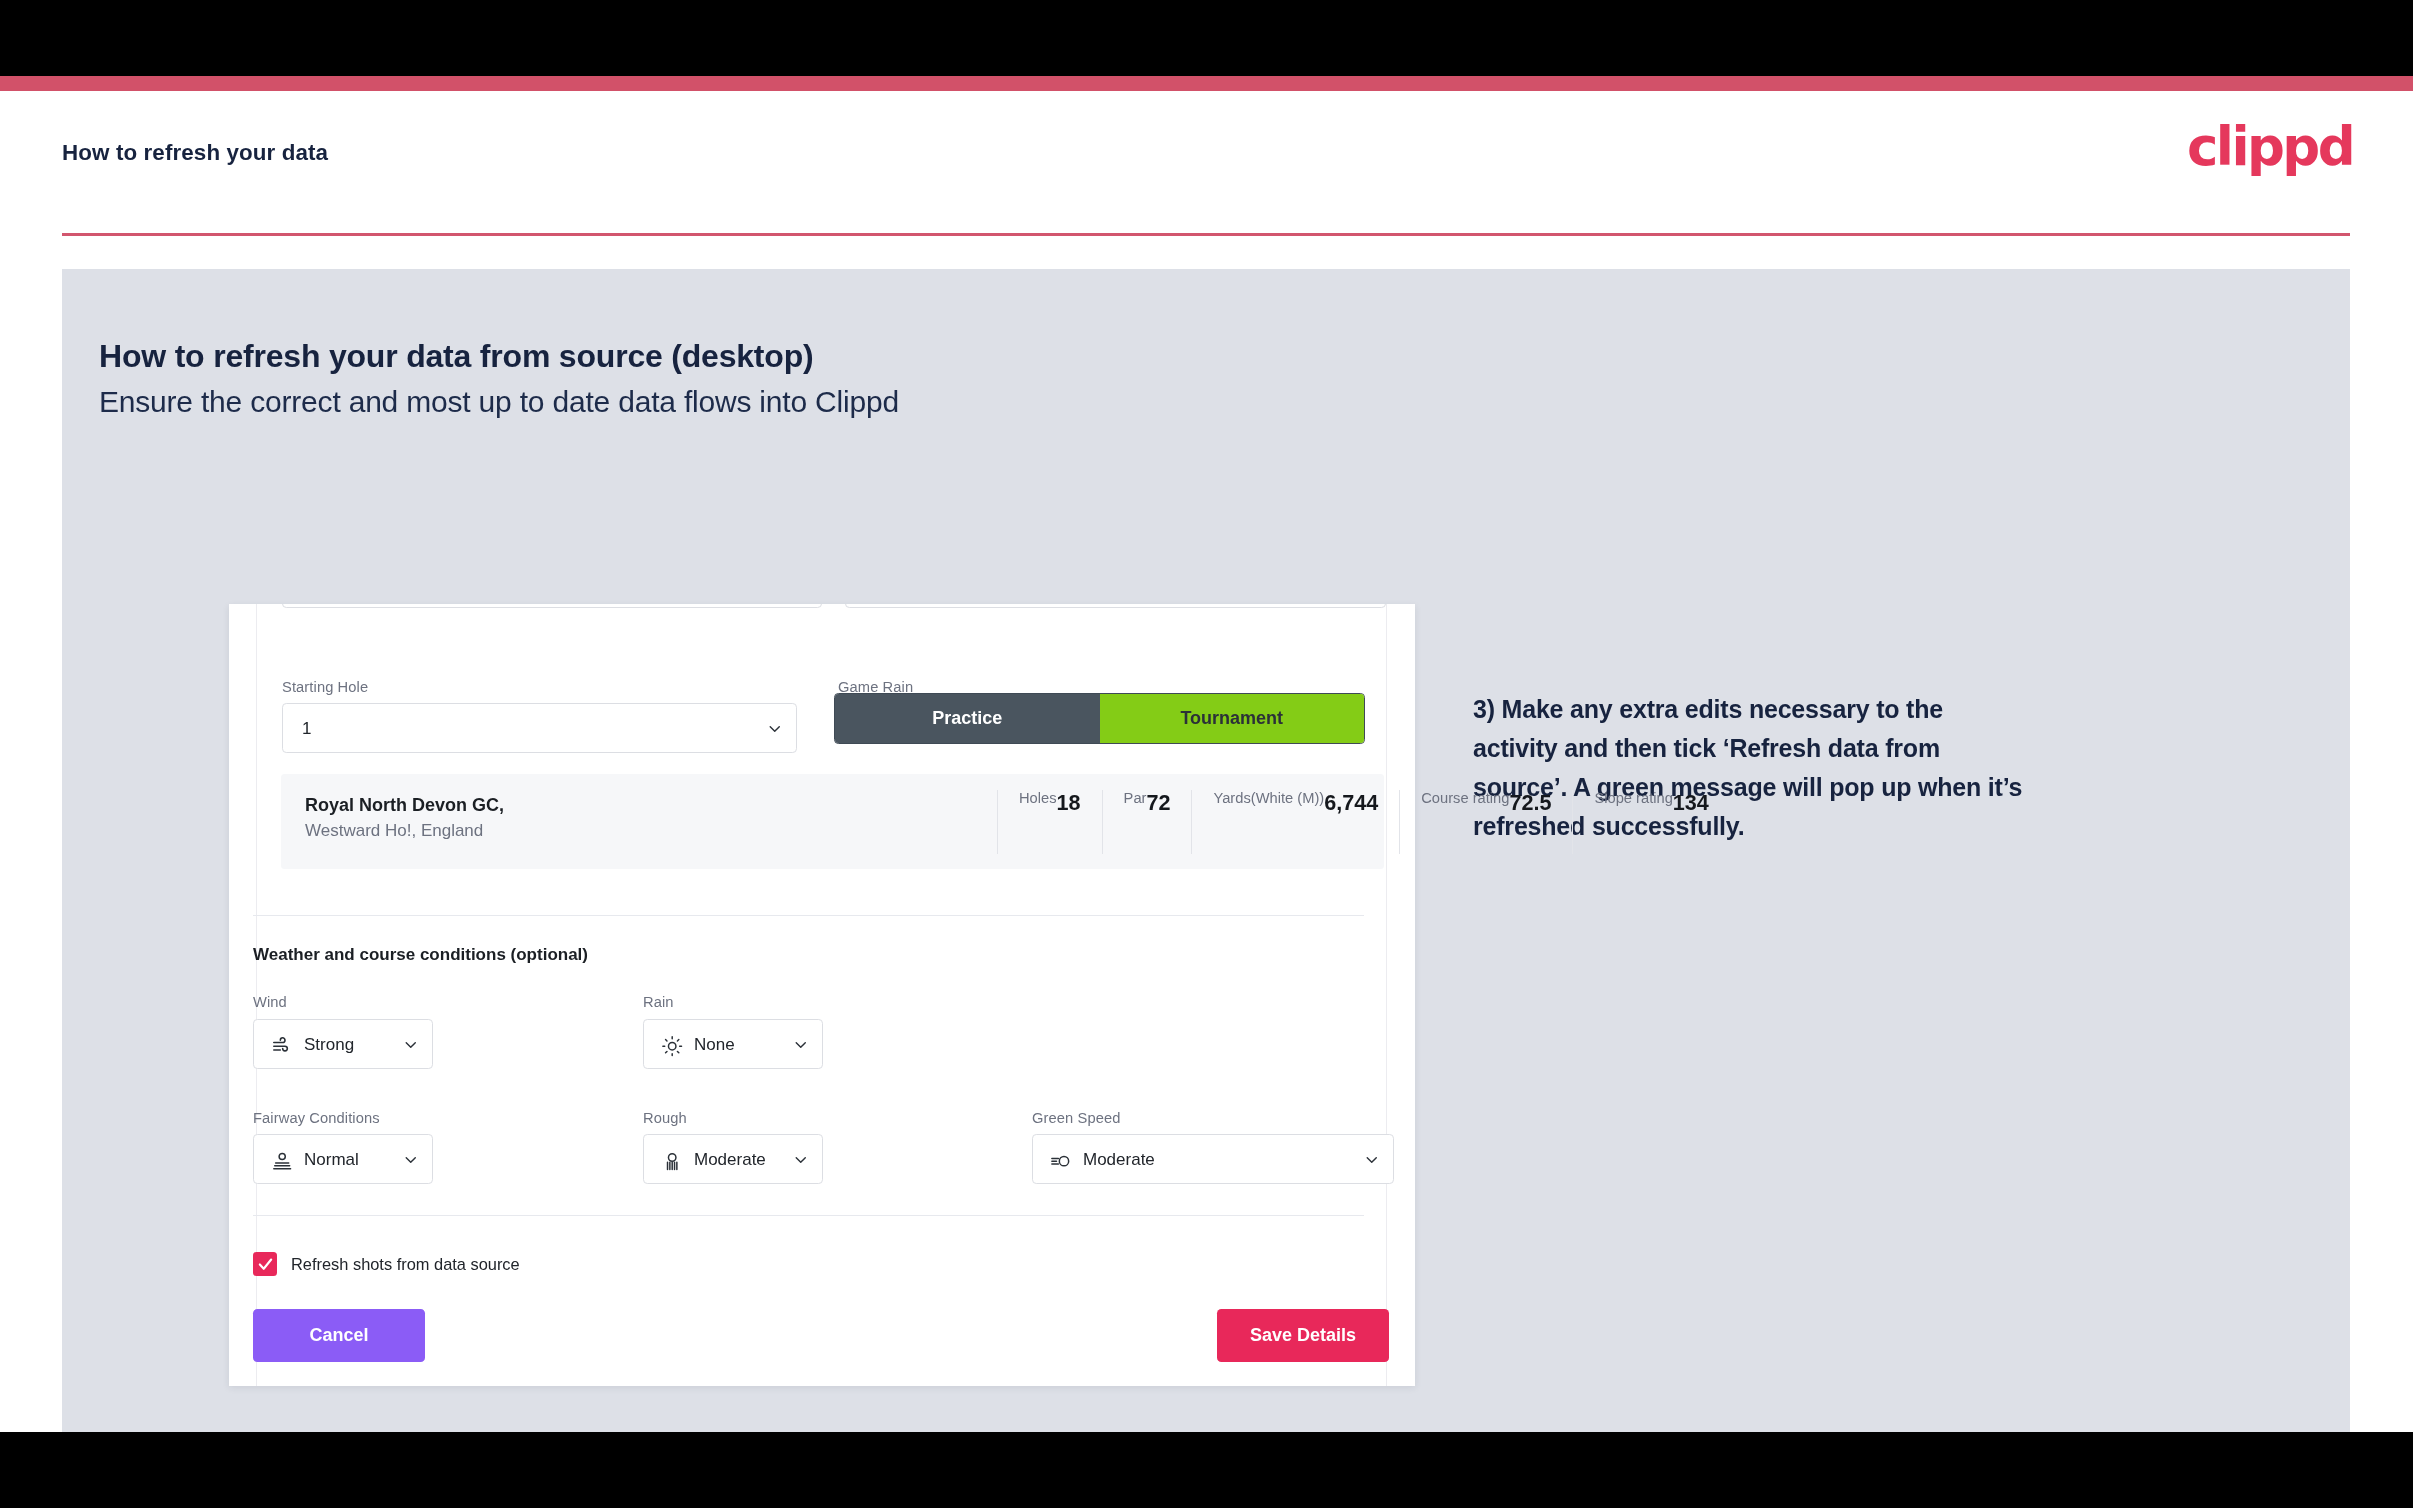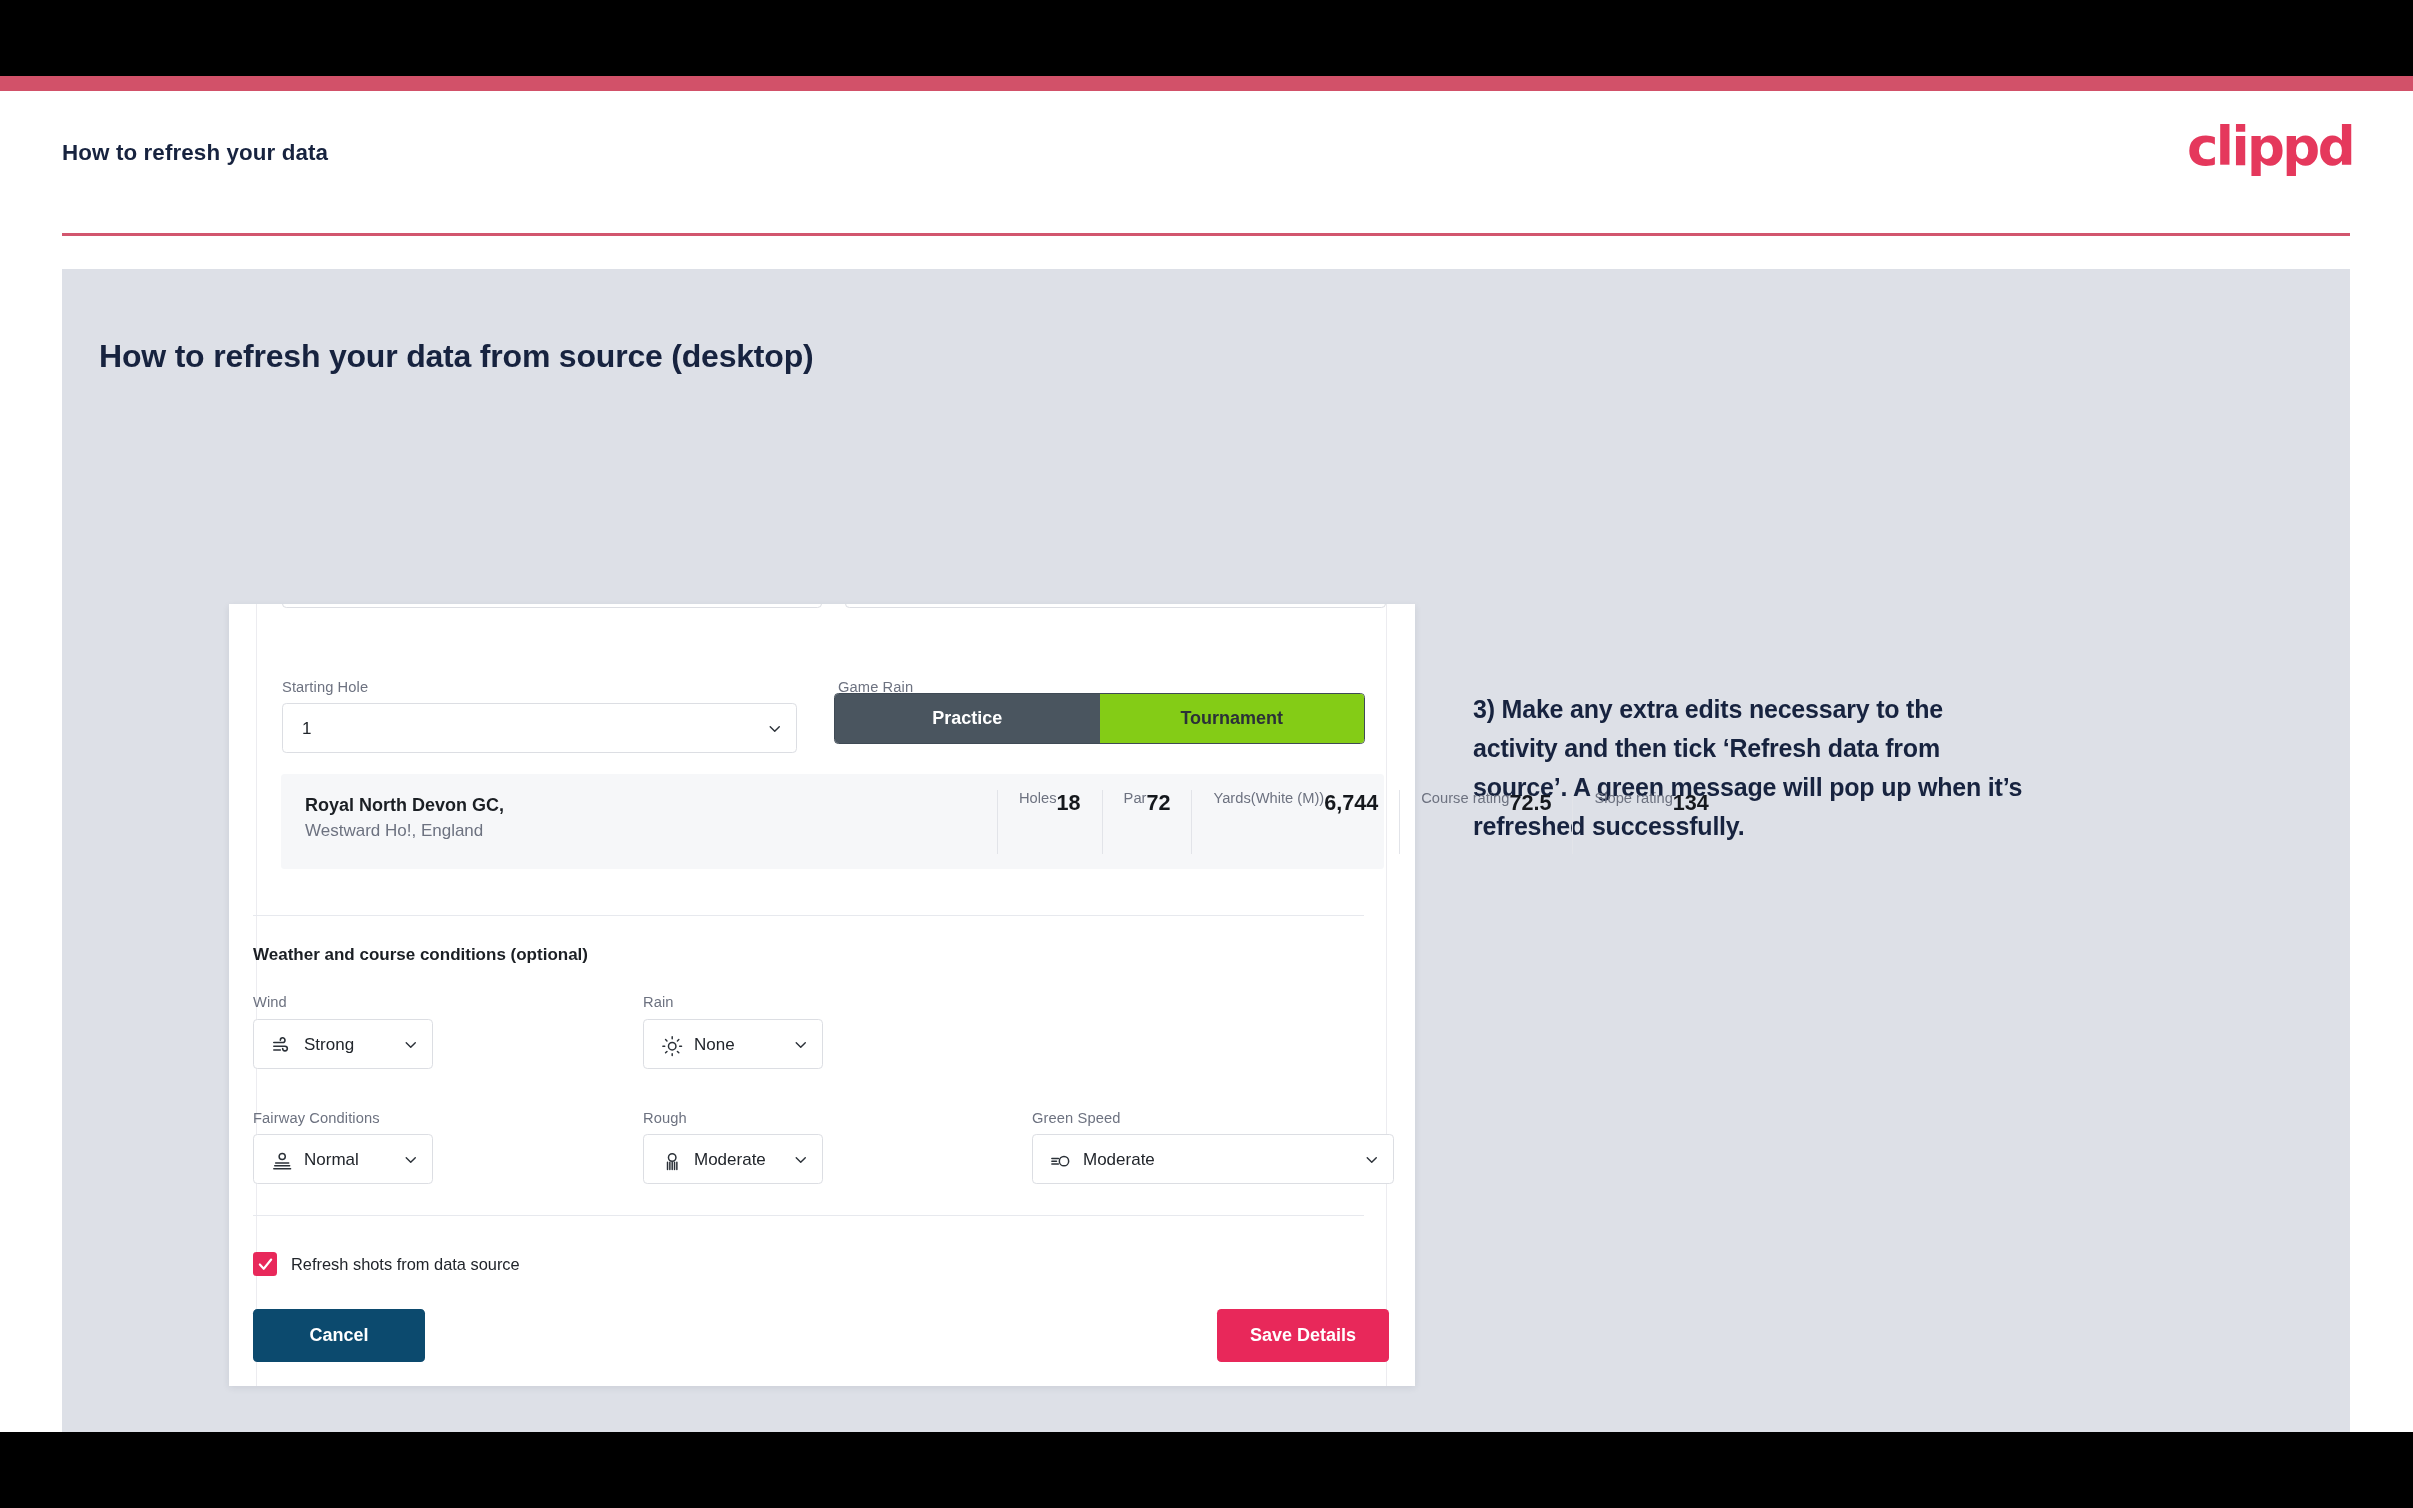--- a/index.html
+++ b/index.html
@@ -147,21 +147,21 @@
     display:flex; align-items:center; justify-content:center;
   }
   .cb svg { width:17px; height:17px; display:block; }
   .cb-label { margin-left:14px; font-size:16.4px; color:#21252b; }
 
   .btn {
     position:absolute; height:53px; border-radius:4.3px;
     display:flex; align-items:center; justify-content:center;
     font-size:18px; font-weight:bold; color:#fff; cursor:pointer;
   }
-  .btn-cancel { left:253px; top:1218px; width:172px; background:#0c4a6e; }
+  .btn-cancel { left:253px; top:1218px; width:172px; background:#8b5cf6; }
   .btn-save   { left:1217px; top:1218px; width:172px; background:#e8285a; }
 
   
   .copyright {
     position:absolute; left:62px; top:1371px;
     font-size:19px; color:#9aa0aa;
   }
   .bot-black { position:absolute; left:0; top:1432px; width:2413px; height:76px; background:#000; }
 </style>
 </head>
@@ -173,20 +173,21 @@
   <div class="top-pink"></div>
 
   <div class="page">
 
     <div class="hdr-title">How to refresh your data</div>
     <div class="logo">clippd</div>
     <div class="hdr-rule"></div>
 
     <div class="panel">
       <div class="panel-h1">How to refresh your data from source (desktop)</div>
+      <div class="panel-h2">Ensure the correct and most up to date data flows into Clippd</div>
     </div>
 
     <div class="instructions">3) Make any extra edits necessary to the activity and then tick ‘Refresh data from source’. A green message will pop up when it’s refreshed successfully.</div>
 
     <div class="shot">
       <div class="shot-inner">
 
         <div class="cut-row">
           <div class="cut-field cut-a"></div>
           <div class="cut-field cut-b"></div>

